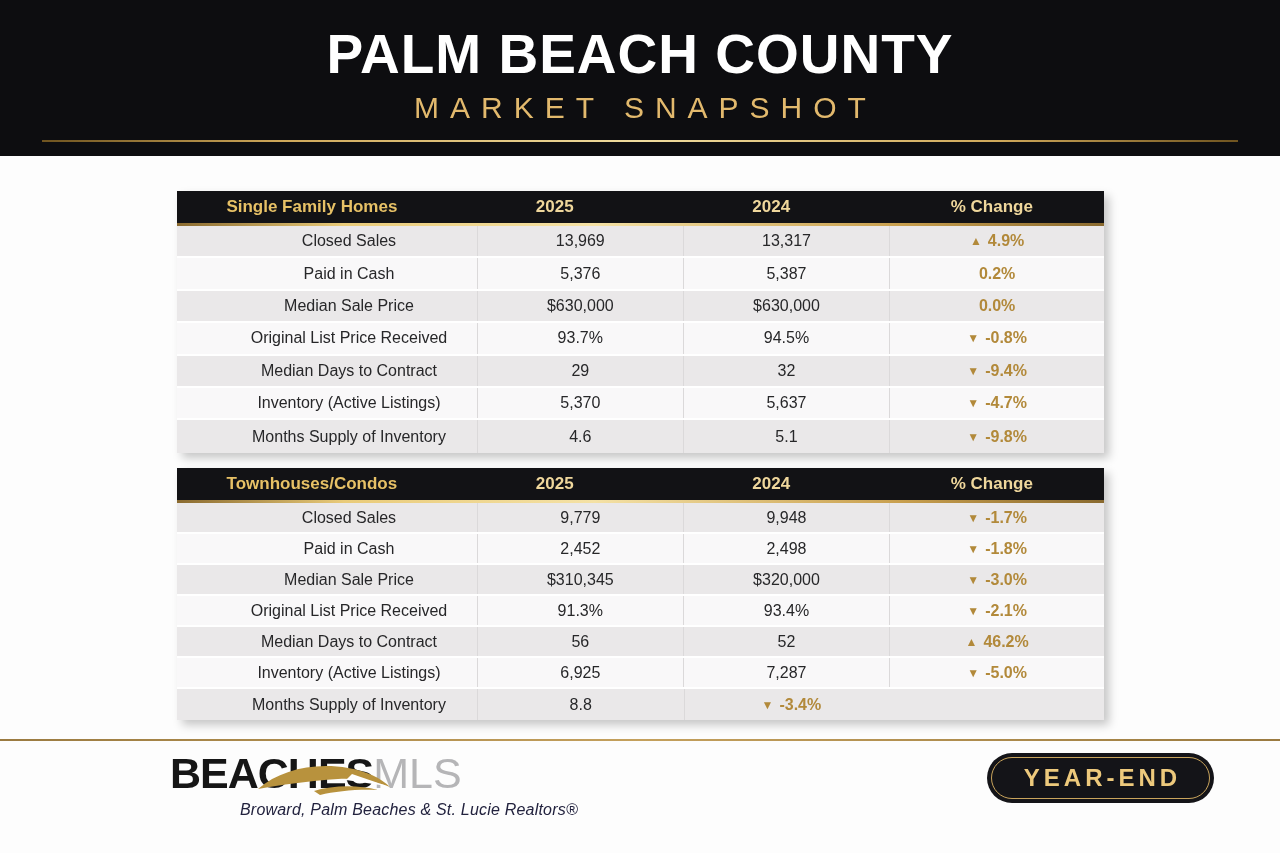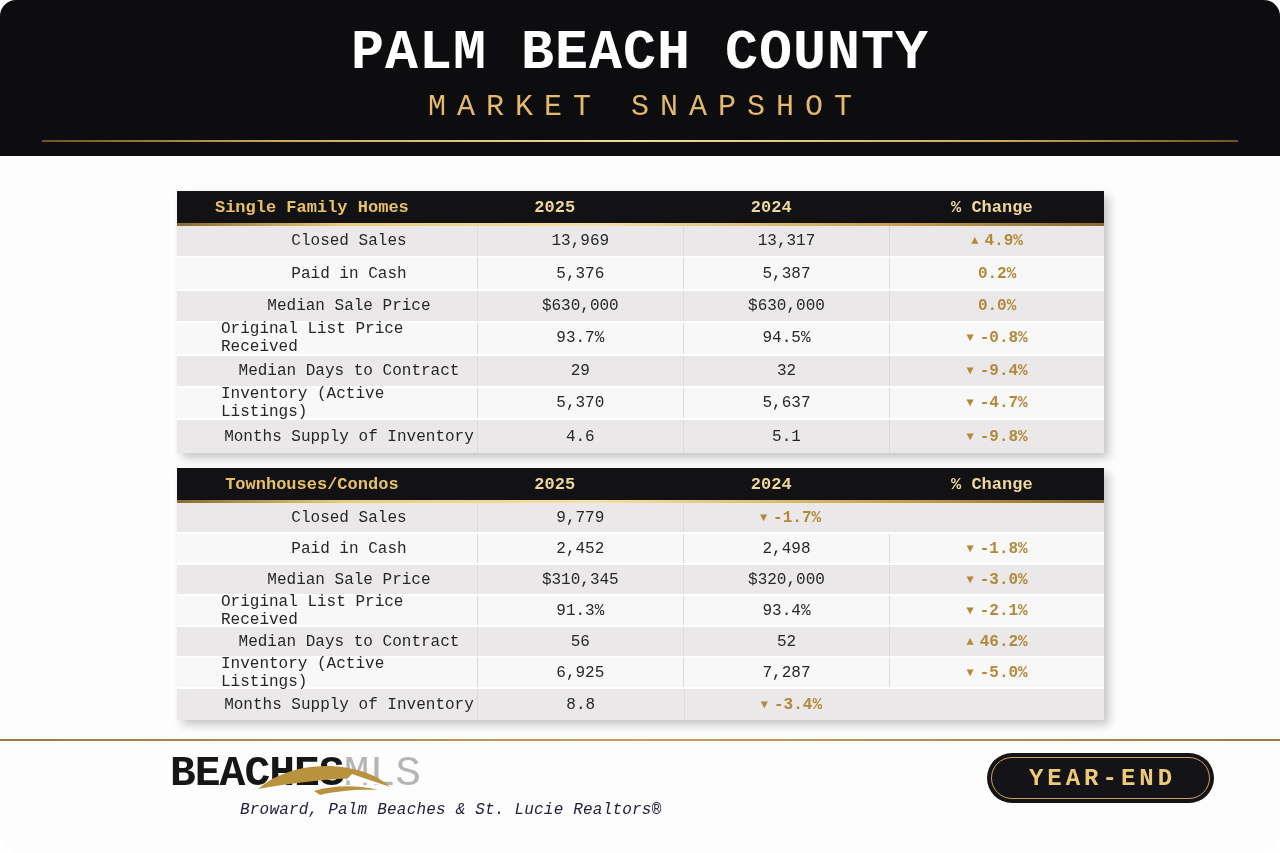--- a/index.html
+++ b/index.html
@@ -1,19 +1,19 @@
 <!DOCTYPE html>
 <html><head>
 <meta charset="utf-8">
 <style>
   * { margin:0; padding:0; box-sizing:border-box; }
   html,body { background:#ffffff; }
   .page {
     position:relative; width:1280px; height:853px; background:#fdfdfd;
-    font-family:Liberation Mono, monospace; overflow:hidden;border-radius:16px;
+    font-family:Liberation Sans, sans-serif; overflow:hidden;
   }
 
   
   .banner {
     position:absolute; top:0; left:0; width:1280px; height:156px;
     background:#0d0d10;
   }
   .banner-title {
     margin-top:22px; text-align:center;
     font-size:55px; font-weight:bold; letter-spacing:1px; color:#ffffff;
@@ -196,20 +196,21 @@
       <div class="th col-y1 year-head">2025</div>
       <div class="th col-y2 year-head">2024</div>
       <div class="th col-change year-head">% Change</div>
     </div>
     <div class="gold-rule"></div>
     <div class="tbody">
 
         <div class="trow">
           <div class="cell col-label">Closed Sales</div>
           <div class="cell col-y1">9,779</div>
+          <div class="cell col-y2">9,948</div>
           <div class="cell col-change cell-change">
             <span class="arrow">▼</span>
             <span>-1.7%</span>
           </div>
         </div>
 
         <div class="trow">
           <div class="cell col-label">Paid in Cash</div>
           <div class="cell col-y1">2,452</div>
           <div class="cell col-y2">2,498</div>

